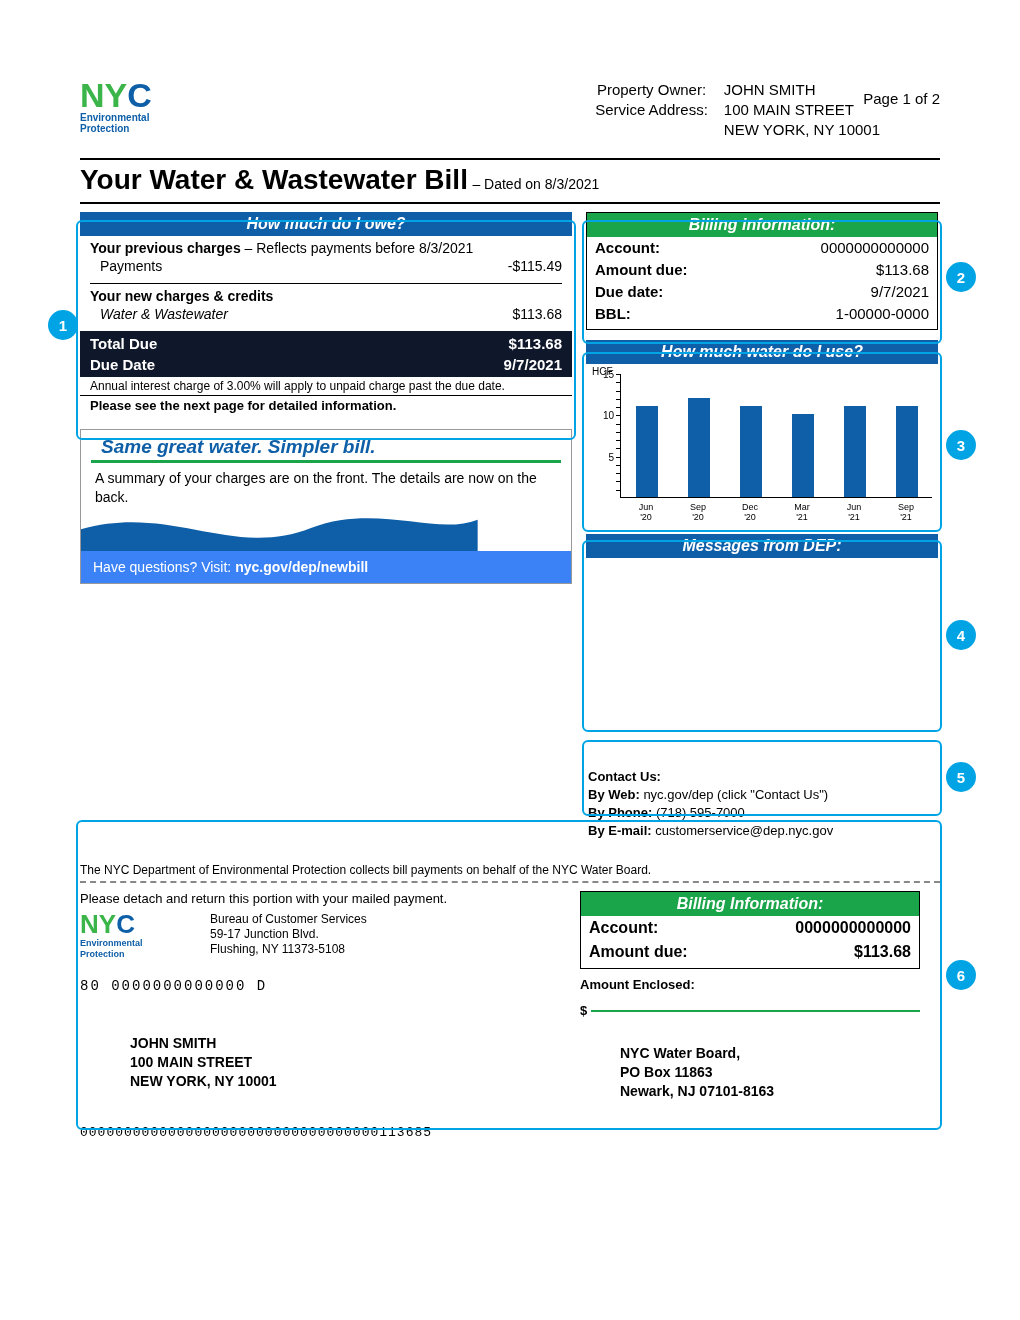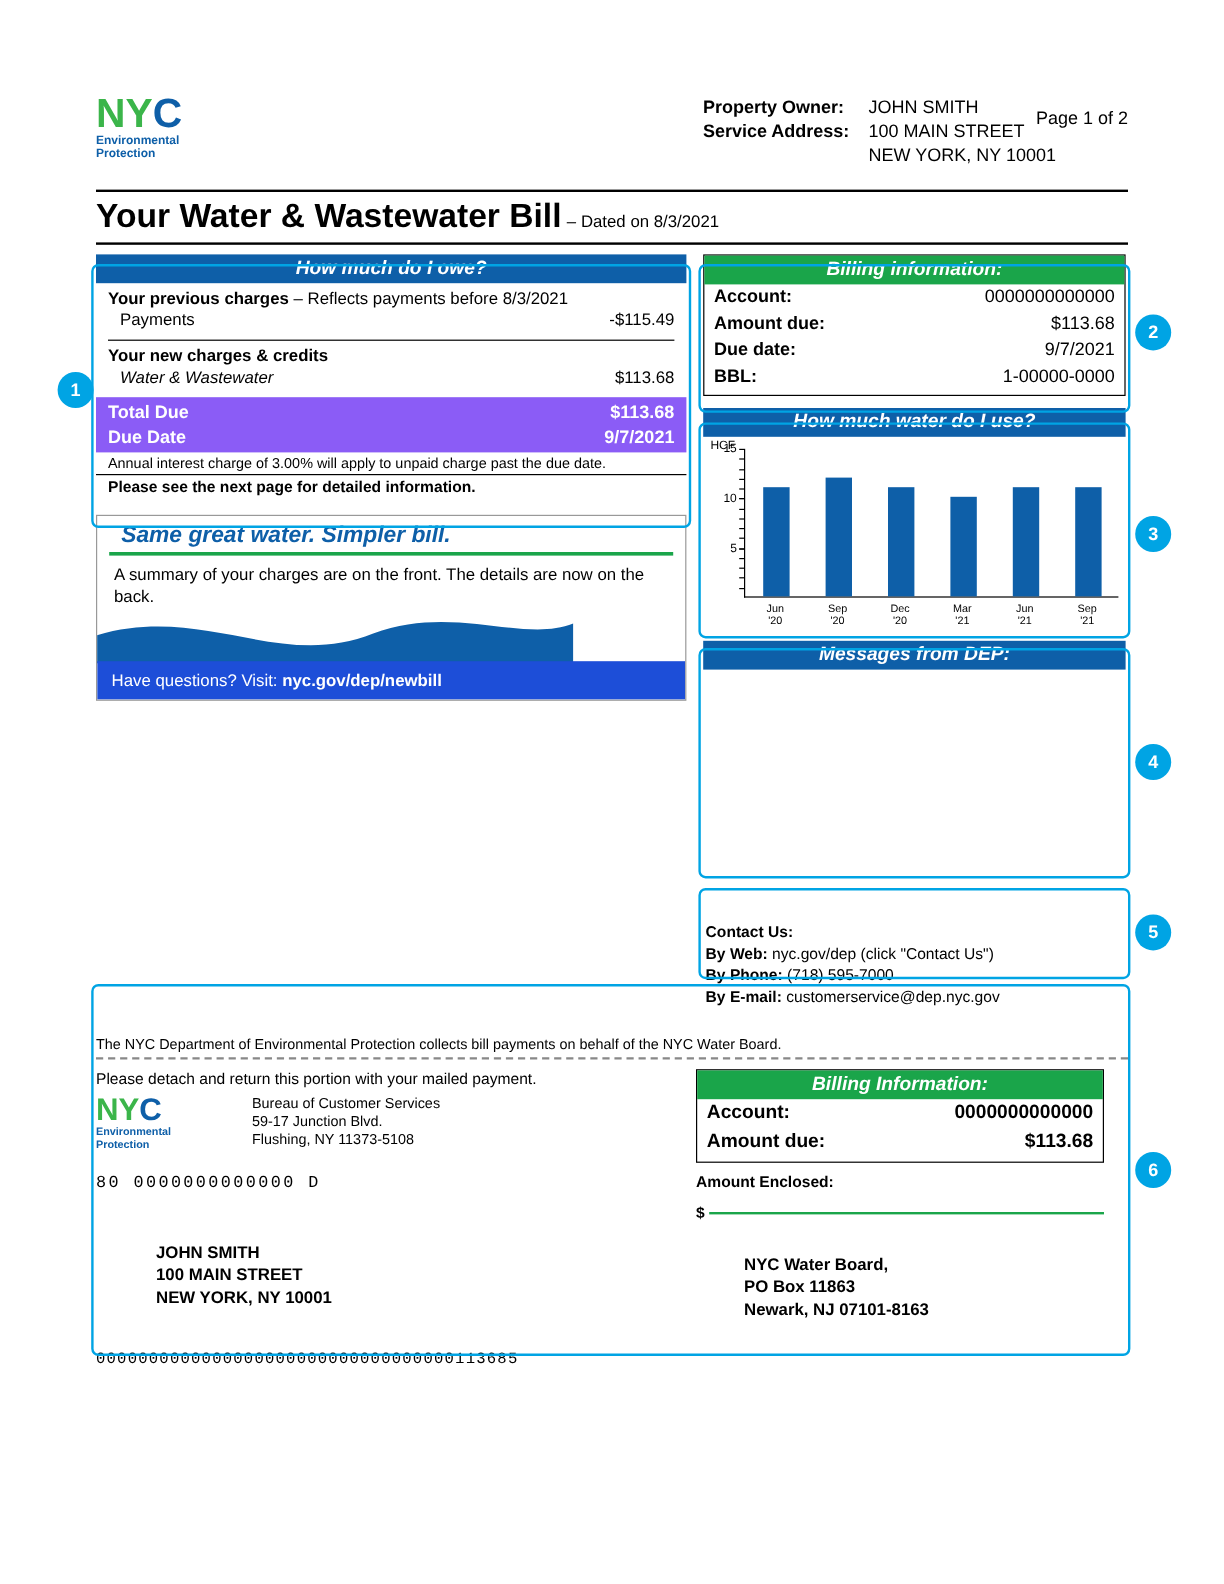--- a/index.html
+++ b/index.html
@@ -8,40 +8,40 @@
   .page-num { position: absolute; top: 90px; right: 80px; font-size: 15px; }
   .header-row { display: flex; justify-content: space-between; align-items: flex-start; margin-bottom: 18px; }
   .logo-block { width: 120px; }
   .logo-nyc { font-weight: 900; font-size: 0; line-height: 0; }
   .logo-nyc span { display: inline-block; font-size: 34px; line-height: 30px; font-family: Arial Black, Arial, sans-serif; }
   .logo-n { color: #3bb54a; }
   .logo-y { color: #3bb54a; }
   .logo-c { color: #0e5fa8; }
   .logo-sub { color: #0e5fa8; font-size: 10px; font-weight: bold; line-height: 11px; margin-top: 2px; }
   .owner-block { display: flex; gap: 16px; font-size: 15px; line-height: 20px; margin-right: 60px; }
-  .owner-labels { text-align: left; font-weight: bold; }
+  .owner-labels { text-align: center; font-weight: normal; }
   .title-row { border-top: 2px solid #000; border-bottom: 2px solid #000; padding: 4px 0 6px 0; margin-bottom: 8px; }
   .title-row .big { font-size: 28px; font-weight: 900; }
   .title-row .small { font-size: 14px; }
   .cols { display: flex; gap: 14px; position: relative; }
   .col-left { width: 492px; }
   .col-right { width: 352px; }
   .bar { color: #fff; padding: 3px 8px; font-weight: bold; font-style: italic; font-size: 16px; text-align: center; }
   .bar-blue { background: #0e5fa8; }
   .bar-green { background: #1aa54a; }
   .pad { padding: 4px 10px 6px 10px; font-size: 14px; }
   .row { display: flex; justify-content: space-between; line-height: 21px; }
   .hr { border-top: 1px solid #000; margin: 4px 0; }
-  .total-block { background: #8b5cf6; color: #fff; font-weight: bold; font-size: 15px; padding: 2px 10px; text-align: right; }
+  .total-block { background: #0f172a; color: #fff; font-weight: bold; font-size: 15px; padding: 2px 10px; text-align: right; }
   .small-note { font-size: 12px; border-bottom: 1px solid #000; padding: 2px 10px; }
   .bold-note { font-size: 13px; font-weight: bold; padding: 2px 10px 6px 10px; }
   .promo { border: 1px solid #999; margin-top: 10px; position: relative; overflow: hidden; height: 155px; }
   .promo-title { color: #0e5fa8; font-weight: bold; font-style: italic; font-size: 19px; padding: 6px 10px 2px 10px; border-bottom: 3px solid #1aa54a; margin: 0 10px 6px 10px; }
   .promo-text { padding: 0 14px; font-size: 14px; line-height: 19px; }
-  .promo-footer { position: absolute; bottom: 0; left: 0; right: 0; background: #1d4ed8; color: #fff; font-size: 14px; padding: 8px 12px; }
+  .promo-footer { position: absolute; bottom: 0; left: 0; right: 0; background: #3b82f6; color: #fff; font-size: 14px; padding: 8px 12px; }
   .wave { position: absolute; bottom: 30px; left: -20px; right: -20px; height: 50px; }
   .billing-box { border: 1px solid #000; }
   .billing-box .row { padding: 0 8px; font-size: 15px; line-height: 22px; }
   .billing-box .row .lab { font-weight: bold; }
   .chart-box { margin-top: 10px; }
   .chart-area { position: relative; height: 160px; border: 0; padding: 6px 4px 0 30px; }
   .ylabel { position: absolute; left: 6px; top: 2px; font-size: 10px; }
   .ytick { position: absolute; left: 14px; font-size: 10px; text-align: right; width: 14px; }
   .plot { position: absolute; left: 34px; right: 6px; top: 10px; bottom: 26px; border-left: 1px solid #000; border-bottom: 1px solid #000; }
   .plot .bar-col { position: absolute; bottom: 0; width: 22px; background: #0e5fa8; }

